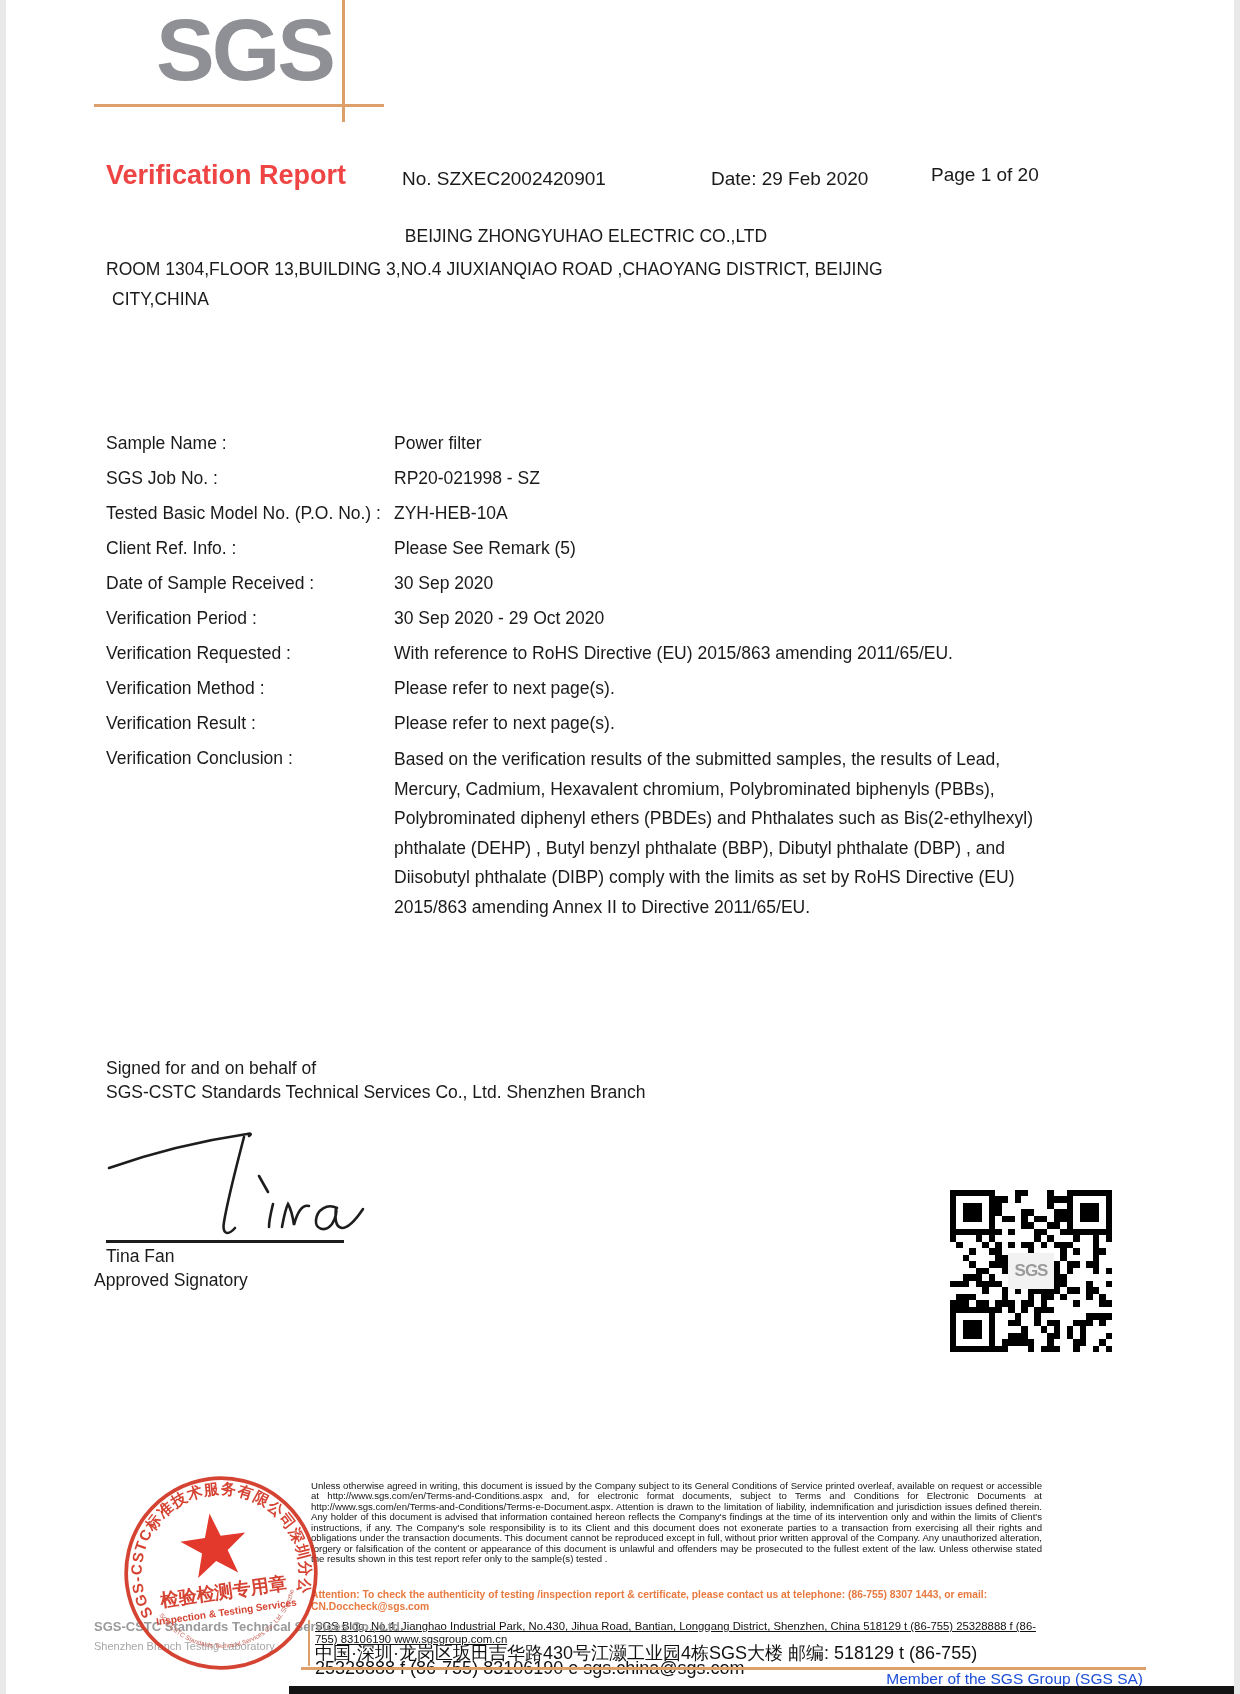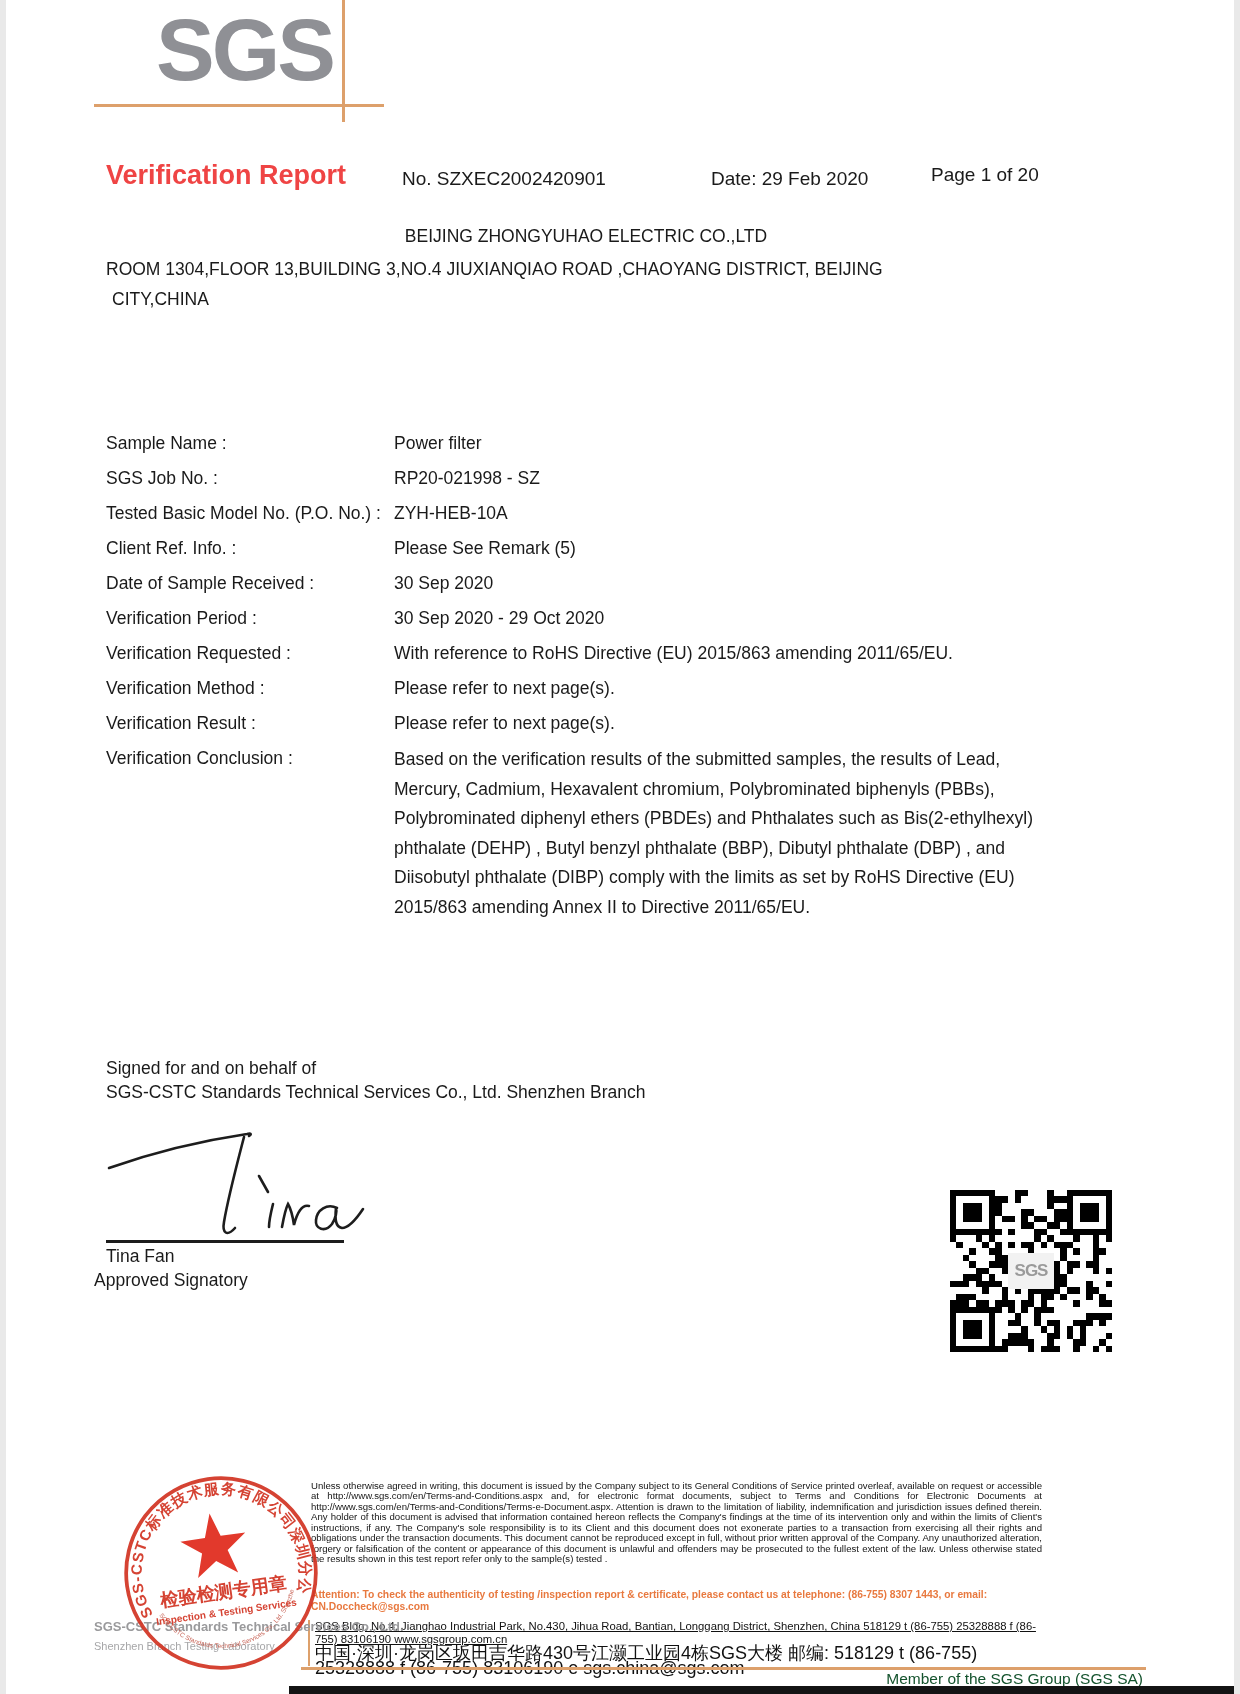--- a/index.html
+++ b/index.html
@@ -49,21 +49,21 @@
   .gray-co2{left:88px;top:1640px;font-size:11px;color:#a6a6a8;z-index:2;}
   .fineprint{left:305px;top:1481px;width:731px;font-size:9.6px;line-height:10.45px;
              text-align:justify;color:#151515;}
   .attention{left:305px;top:1589px;width:731px;font-size:10.3px;line-height:11.6px;
              font-weight:700;color:#e8793f;}
   .addr-vline{left:302px;top:1620px;width:2px;height:46px;background:#dda06b;}
   .addr-block{left:309px;top:1620px;width:740px;color:#111;}
   .addr-en{font-size:11.3px;line-height:13px;text-decoration:underline;}
   .addr-cn{font-size:18px;line-height:15px;margin-top:0;}
   .footer-hline{left:295px;top:1667px;width:845px;height:3px;background:#dda06b;}
-  .member{left:700px;top:1670px;width:437px;text-align:right;font-size:15.5px;color:#14532d;}
+  .member{left:700px;top:1670px;width:437px;text-align:right;font-size:15.5px;color:#1d4ed8;}
   .bottom-bar{left:283px;top:1686px;width:957px;height:8px;background:#141414;}
 </style>
 </head>
 <body>
 
 <div class="page">
 
   <div class="abs logo">SGS</div>
   <div class="abs logo-hline"></div>
   <div class="abs logo-vline"></div>

